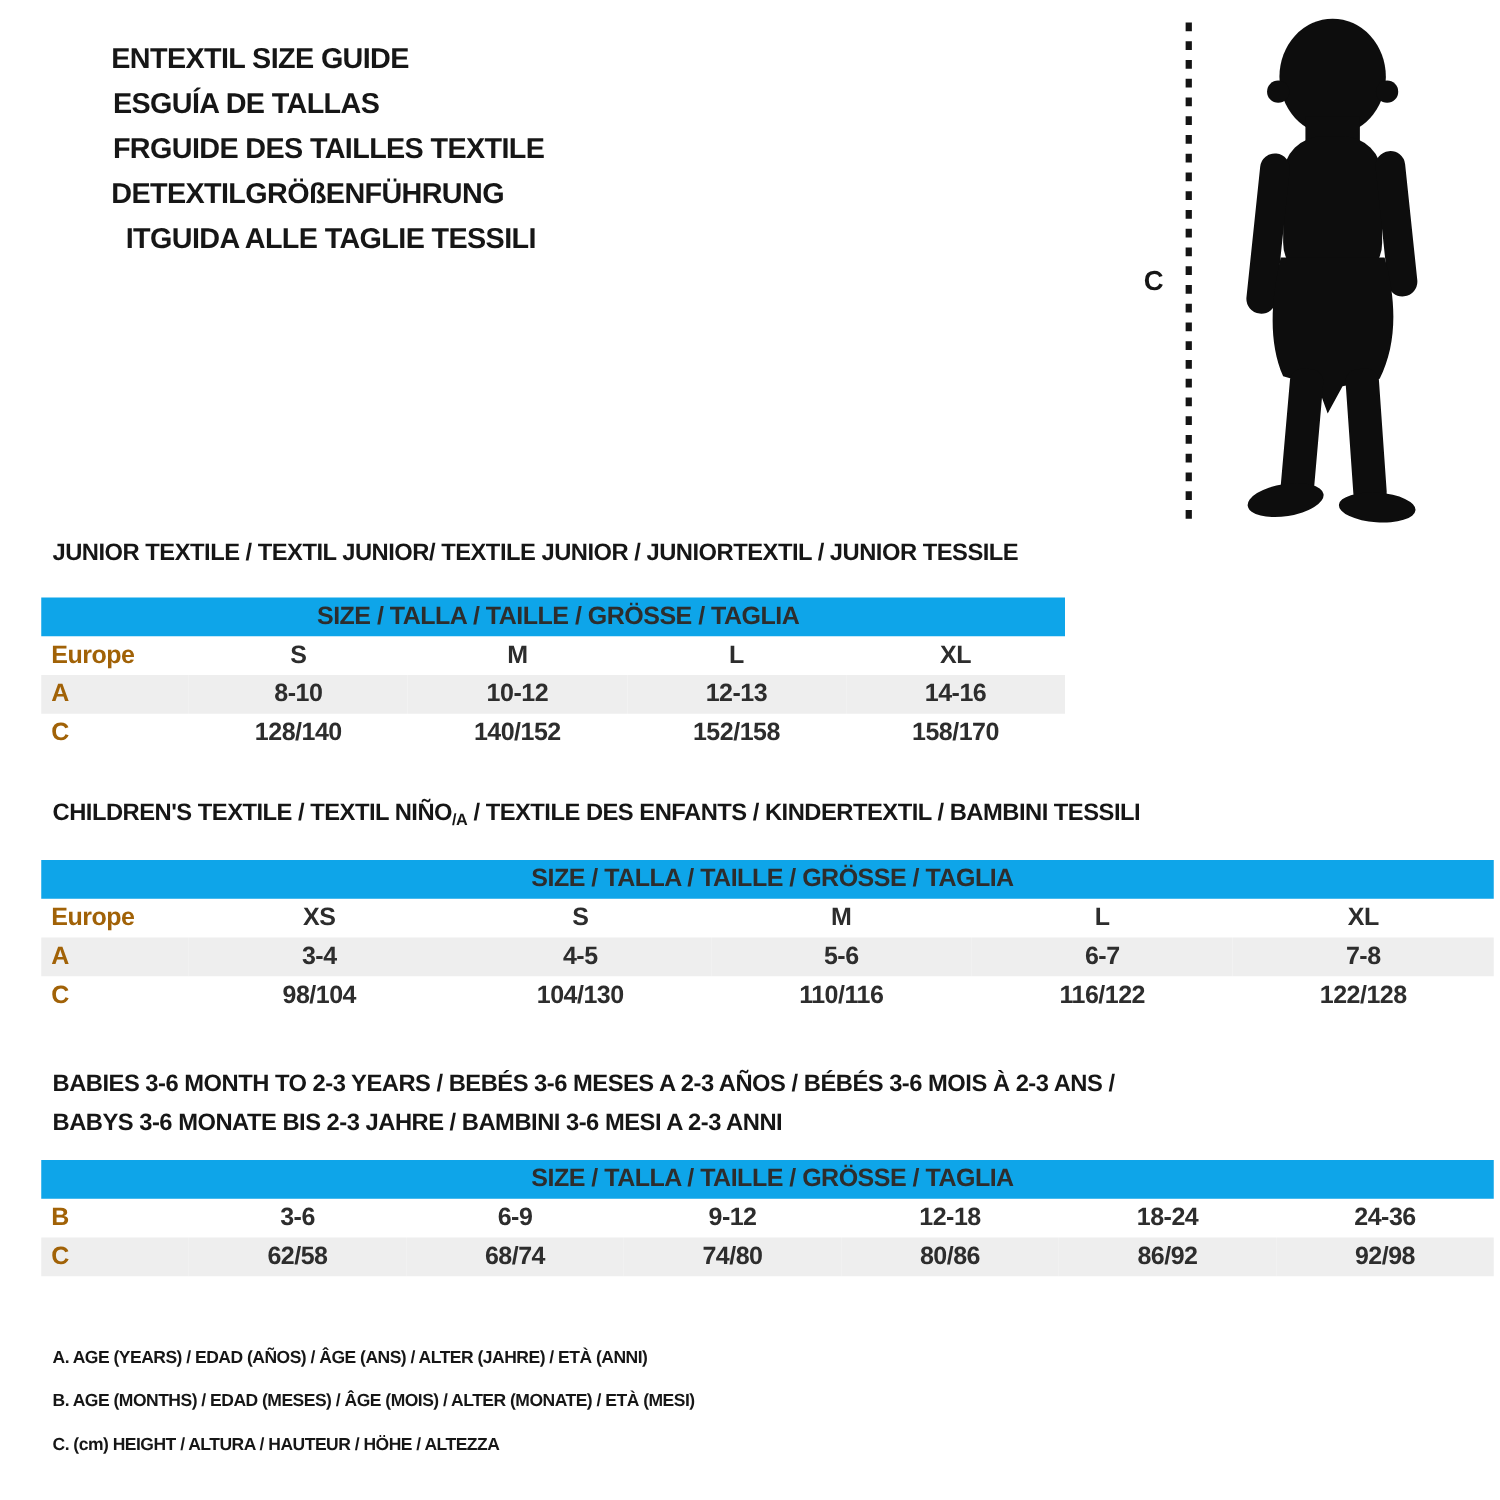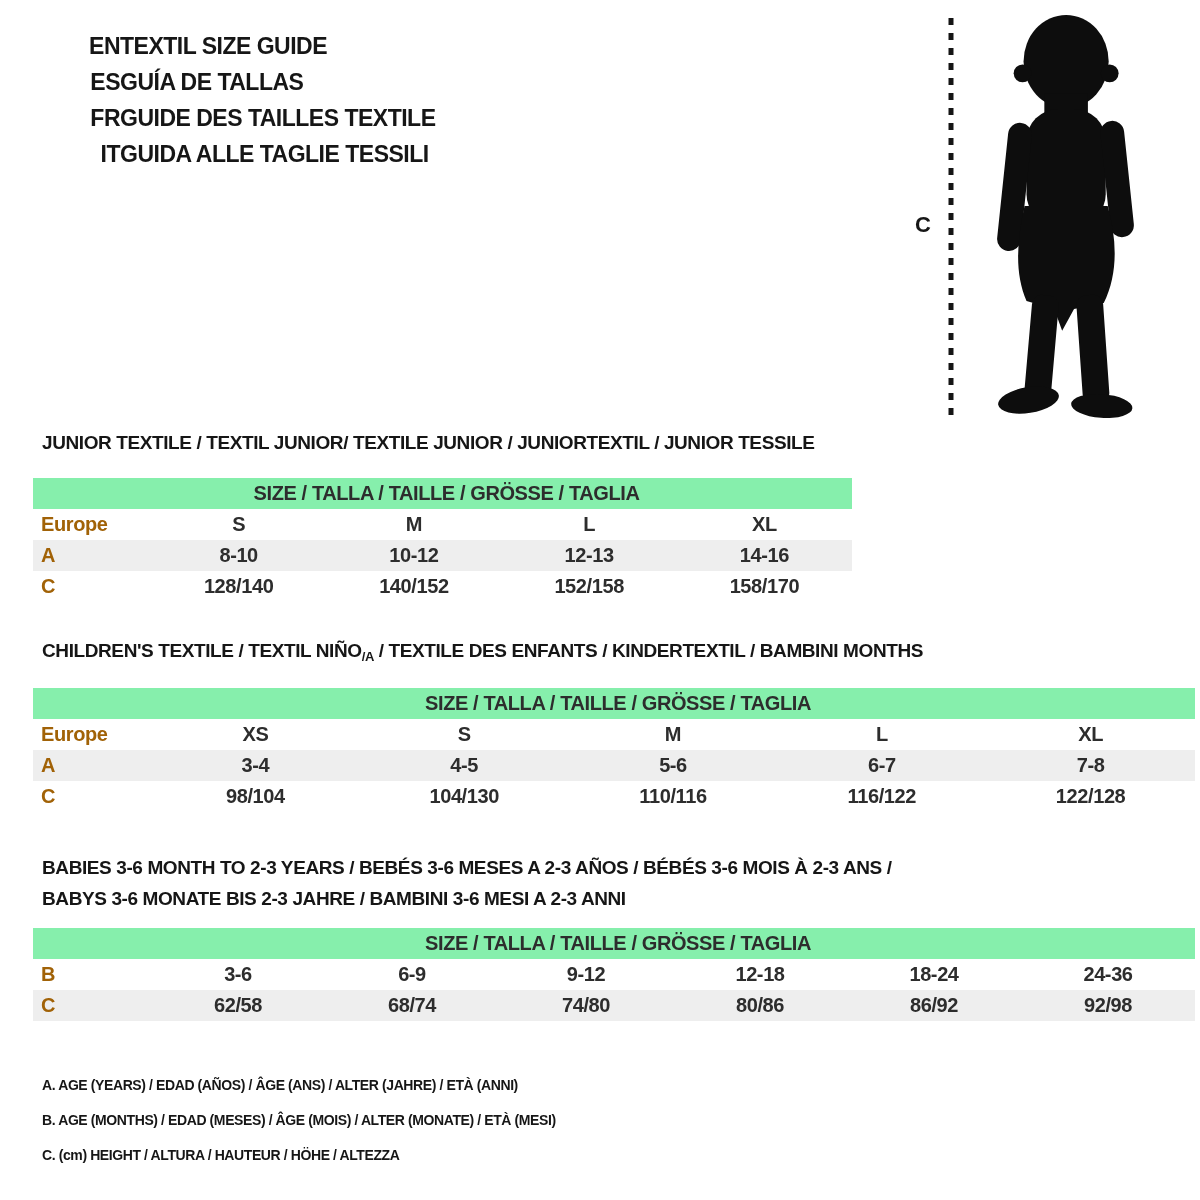--- a/index.html
+++ b/index.html
@@ -31,21 +31,21 @@
   .section-title .subscript { font-size:13px; vertical-align:-4px; }
   .size-table {
     position:absolute; border-collapse:collapse; table-layout:fixed;
   }
   .size-table td {
     height:31px; font-size:20px; font-weight:700; letter-spacing:-0.4px;
     text-align:center; color:#2d2d2d; vertical-align:middle;
   }
   .size-table td.rowlabel { text-align:left; padding-left:8px; color:#a16207; }
   .size-bar {
-    height:27px; background:#86efac; color:#4f4f4f; font-size:18px; font-weight:700;
+    height:27px; background:#0ea5e9; color:#4f4f4f; font-size:18px; font-weight:700;
     letter-spacing:-0.3px; text-align:left; padding-left:8px; vertical-align:middle;
   }
   tr.stripe td { background:#eeeeee; }
   
   .legend { position:absolute; left:42px; top:1068px; }
   .legend-line {
     font-size:14px; font-weight:700; letter-spacing:-0.4px;
     line-height:35px; color:#161616; white-space:nowrap;
   }
 </style>
@@ -59,20 +59,24 @@
       <span class="lang-code">EN</span>
       <span class="lang-label">TEXTIL SIZE GUIDE</span>
     </div>
     <div class="lang-row">
       <span class="lang-code">ES</span>
       <span class="lang-label">GUÍA DE TALLAS</span>
     </div>
     <div class="lang-row">
       <span class="lang-code">FR</span>
       <span class="lang-label">GUIDE DES TAILLES TEXTILE</span>
+    </div>
+    <div class="lang-row">
+      <span class="lang-code">DE</span>
+      <span class="lang-label">TEXTILGRÖßENFÜHRUNG</span>
     </div>
     <div class="lang-row">
       <span class="lang-code">IT</span>
       <span class="lang-label">GUIDA ALLE TAGLIE TESSILI</span>
     </div>
   </div>
 
   <div class="figure">
     <span class="measure-label">C</span>
     <svg width="210" height="406" viewBox="0 0 210 406">
@@ -124,21 +128,21 @@
     <tr>
       <td class="rowlabel">C</td>
       <td>128/140</td>
       <td>140/152</td>
       <td>152/158</td>
       <td>158/170</td>
     </tr>
   </tbody>
     </table>
 
-  <div class="section-title" style="top:640px;"><span>CHILDREN'S TEXTILE / TEXTIL NIÑO</span><span class="subscript">/A</span><span> / TEXTILE DES ENFANTS / KINDERTEXTIL / BAMBINI MONTHS</span></div>
+  <div class="section-title" style="top:640px;"><span>CHILDREN'S TEXTILE / TEXTIL NIÑO</span><span class="subscript">/A</span><span> / TEXTILE DES ENFANTS / KINDERTEXTIL / BAMBINI TESSILI</span></div>
   <table class="size-table" style="left:33px; top:688px; width:1162px;">
     <colgroup>
         <col style="width:118px">
         <col>
         <col>
         <col>
         <col>
         <col>
       </colgroup>
     <tbody>

